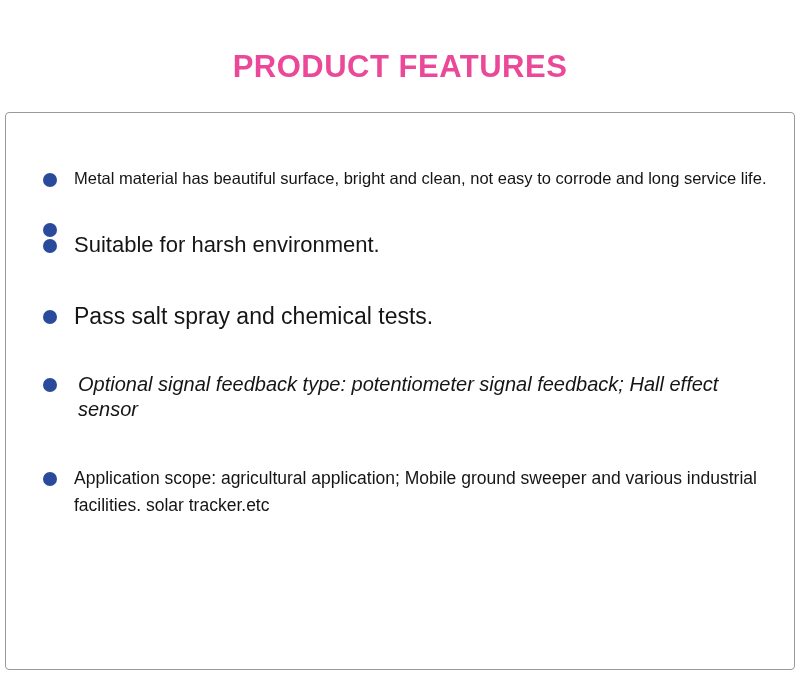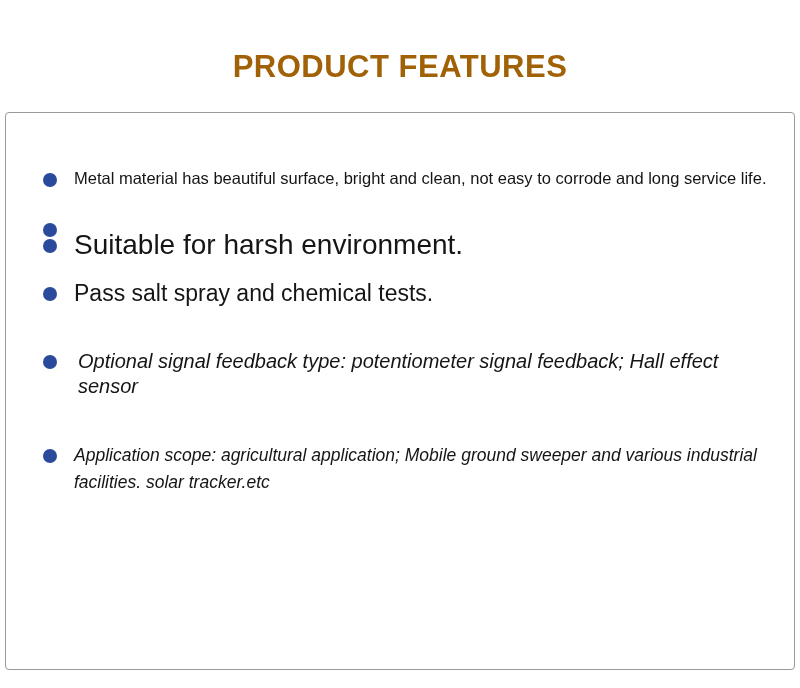--- a/index.html
+++ b/index.html
@@ -18,21 +18,21 @@
     position: relative;
     width: 800px;
     height: 688px;
     box-sizing: border-box;
   }
   .page-title {
     text-align: center;
     font-size: 31px;
     font-weight: bold;
     letter-spacing: 0.5px;
-    color: #a16207;
+    color: #ec4899;
     margin: 0;
     padding-top: 48px;
     line-height: 38px;
     font-family: "Liberation Sans", sans-serif;
   }
   .features-panel {
     position: absolute;
     left: 5px;
     top: 112px;
     width: 790px;
@@ -74,31 +74,31 @@
   .item-1 { margin-top: 53px; }
   .item-1 .bullet-dot { top: 7px; }
   .item-1 .feature-text { font-size: 16.5px; line-height: 25px; }
 
   .item-2 { margin-top: 22px; }
   .item-2 .bullet-dot { top: 10px; }
   .item-2 .feature-text { font-size: 23px; line-height: 32px; }
 
   .item-3 { margin-top: 38px; }
   .item-3 .bullet-dot { top: 10px; }
-  .item-3 .feature-text { font-size: 28px; line-height: 32px; }
+  .item-3 .feature-text { font-size: 22px; line-height: 32px; }
 
-  .item-4 { margin-top: 16px; }
+  .item-4 { margin-top: 39px; }
   .item-4 .bullet-dot { top: 10px; }
   .item-4 .feature-text { font-size: 23px; line-height: 32px; }
 
   .item-5 { margin-top: 40px; padding-left: 72px; }
   .item-5 .bullet-dot { top: 6px; }
   .item-5 .feature-text { font-size: 20px; line-height: 25px; font-style: italic; }
 
-  .item-6 { margin-top: 43px; font-style: italic; }
+  .item-6 { margin-top: 43px; }
   .item-6 .bullet-dot { top: 7px; }
   .item-6 .feature-text { font-size: 17.5px; line-height: 27px; }
 </style>
 </head>
 <body>
 
 <div class="page">
 
   <h1 class="page-title">PRODUCT FEATURES</h1>
 

